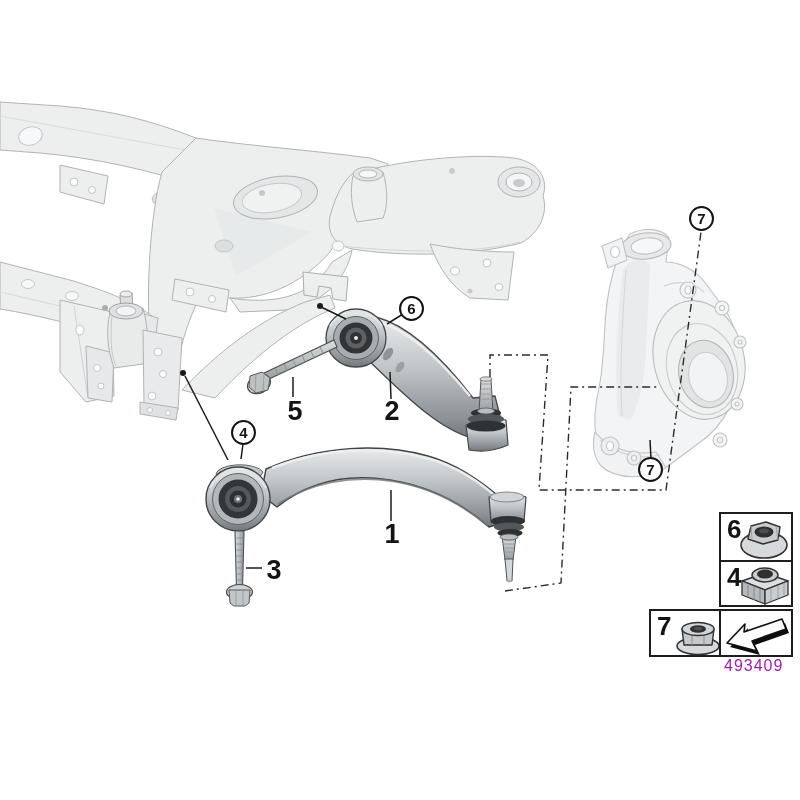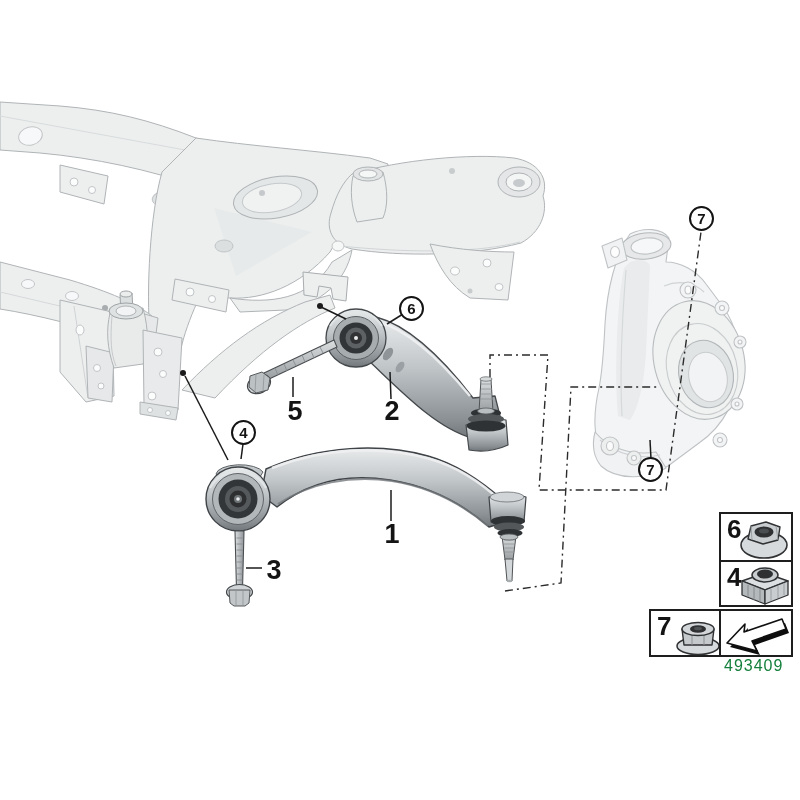--- a/index.html
+++ b/index.html
@@ -9,21 +9,21 @@
   .plabel{position:absolute;transform:translate(-50%,-50%);
           font:700 27px "Liberation Sans",sans-serif;color:#141414;}
   .callout{position:absolute;width:21px;height:21px;border:2px solid #141414;border-radius:50%;
            background:#fff;text-align:center;
            font:700 15px/21px "Liberation Sans",sans-serif;color:#141414;}
   .cell{position:absolute;border:2px solid #1e1e1e;background:#fff;box-sizing:border-box;}
   .cellnum{position:absolute;left:6px;top:0px;
            font:700 26px "Liberation Sans",sans-serif;color:#141414;}
   .nut{position:absolute;}
   .partnum{position:absolute;left:724px;top:657px;
-           font:400 16px "Liberation Sans",sans-serif;color:#15803d;letter-spacing:1px;}
+           font:400 16px "Liberation Sans",sans-serif;color:#a21caf;letter-spacing:1px;}
 </style>
 </head>
 <body>
 
 <div class="canvas">
 
 <svg class="art" width="800" height="800" viewBox="0 0 800 800">
   <defs>
     <linearGradient id="g_arm" x1="0" y1="0" x2="0" y2="1">
       <stop offset="0" stop-color="#e9ebec"></stop>

